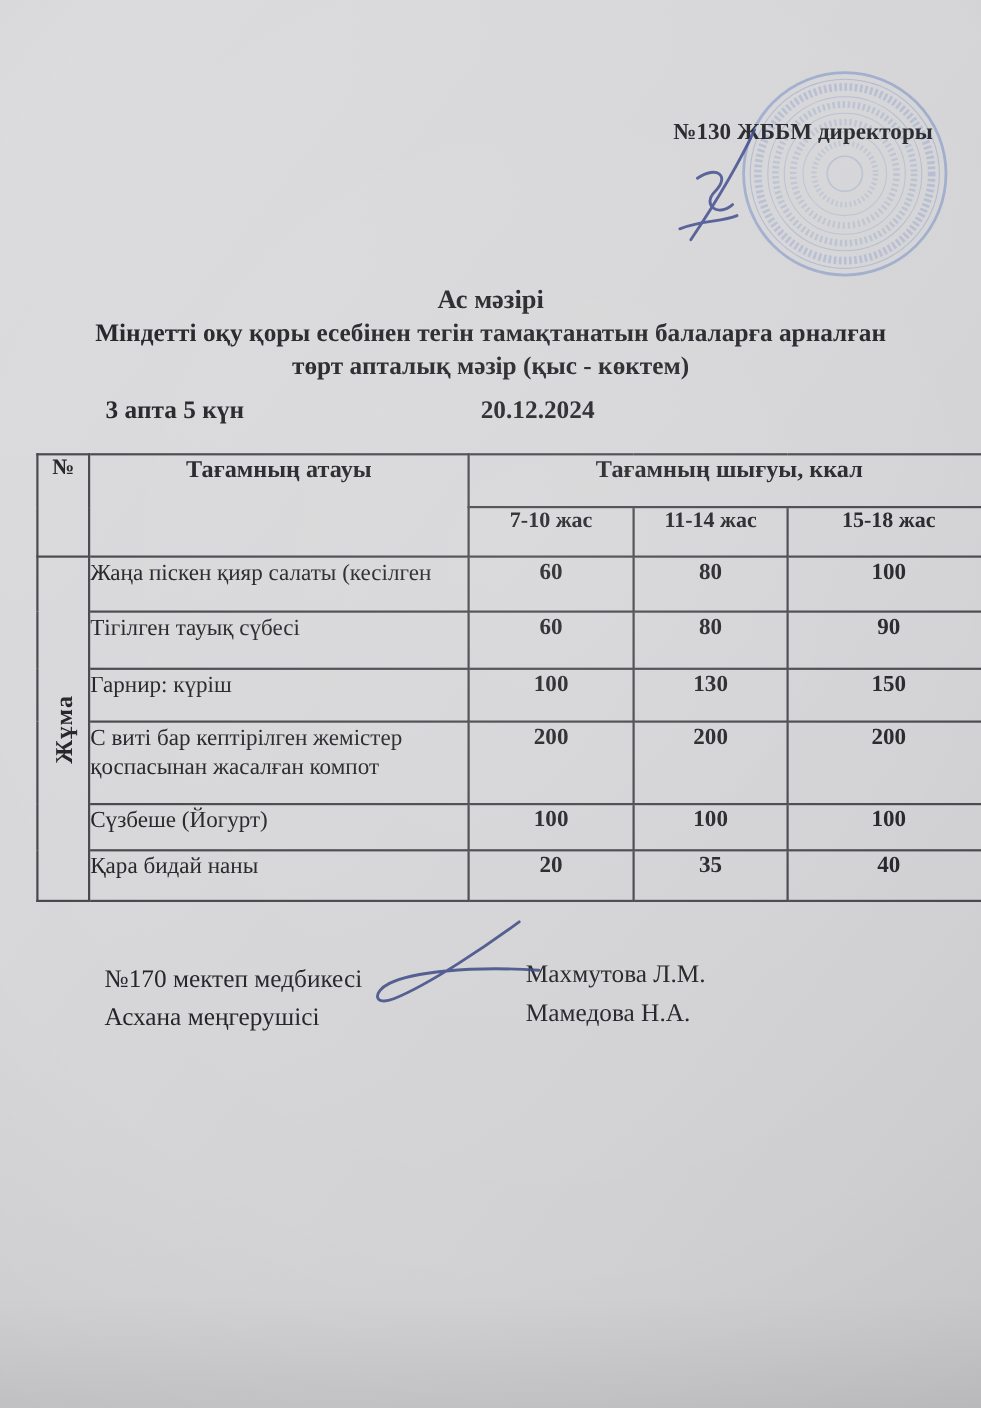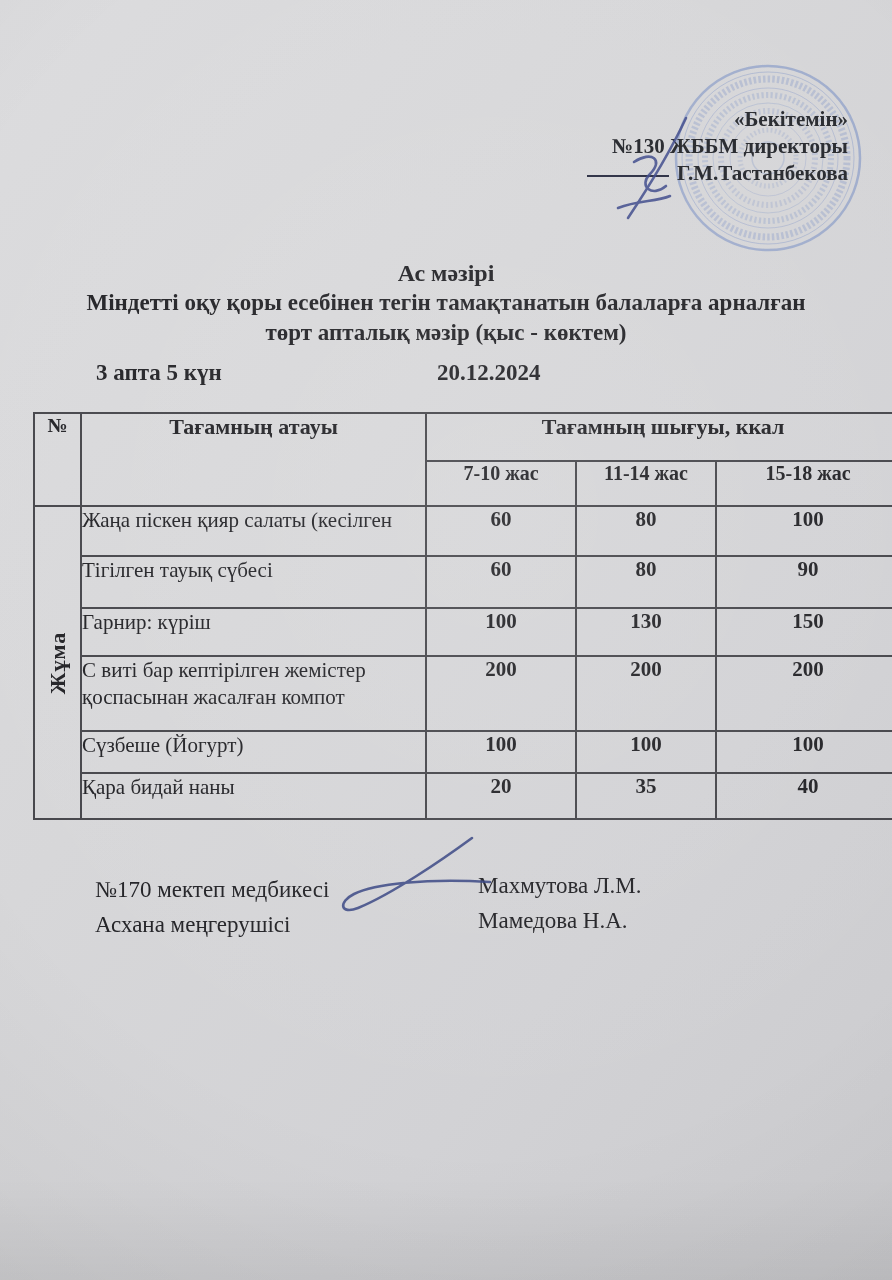--- a/index.html
+++ b/index.html
@@ -77,23 +77,21 @@
       <circle cx="100" cy="100" r="63" stroke-width="6" opacity="0.25" stroke-dasharray="2.2 2.4"></circle>
       <circle cx="100" cy="100" r="55" stroke-width="1" opacity="0.25"></circle>
       <circle cx="100" cy="100" r="47" stroke-width="6" opacity="0.22" stroke-dasharray="2 2.6"></circle>
       <circle cx="100" cy="100" r="38" stroke-width="1" opacity="0.22"></circle>
       <circle cx="100" cy="100" r="28" stroke-width="5" opacity="0.20" stroke-dasharray="1.8 2.4"></circle>
       <circle cx="100" cy="100" r="16" stroke-width="1.5" opacity="0.25"></circle>
     </g>
   </svg>
 
   <div class="approval">
-    <div>«Бекітемін»</div>
     <div>№130 ЖББМ директоры</div>
-    <div><span class="sig-line"></span><span>Г.М.Тастанбекова</span></div>
   </div>
 
   <svg class="director-sig" viewBox="0 0 130 115">
     <g fill="none" stroke="#45508f" stroke-width="2.6" stroke-linecap="round" opacity="0.85">
       <path d="M88,6 C74,36 50,76 30,106"></path>
       <path d="M36,50 C54,38 66,48 52,62 C40,74 54,86 68,74"></path>
       <path d="M20,96 C40,88 58,90 72,84"></path>
     </g>
   </svg>
 

